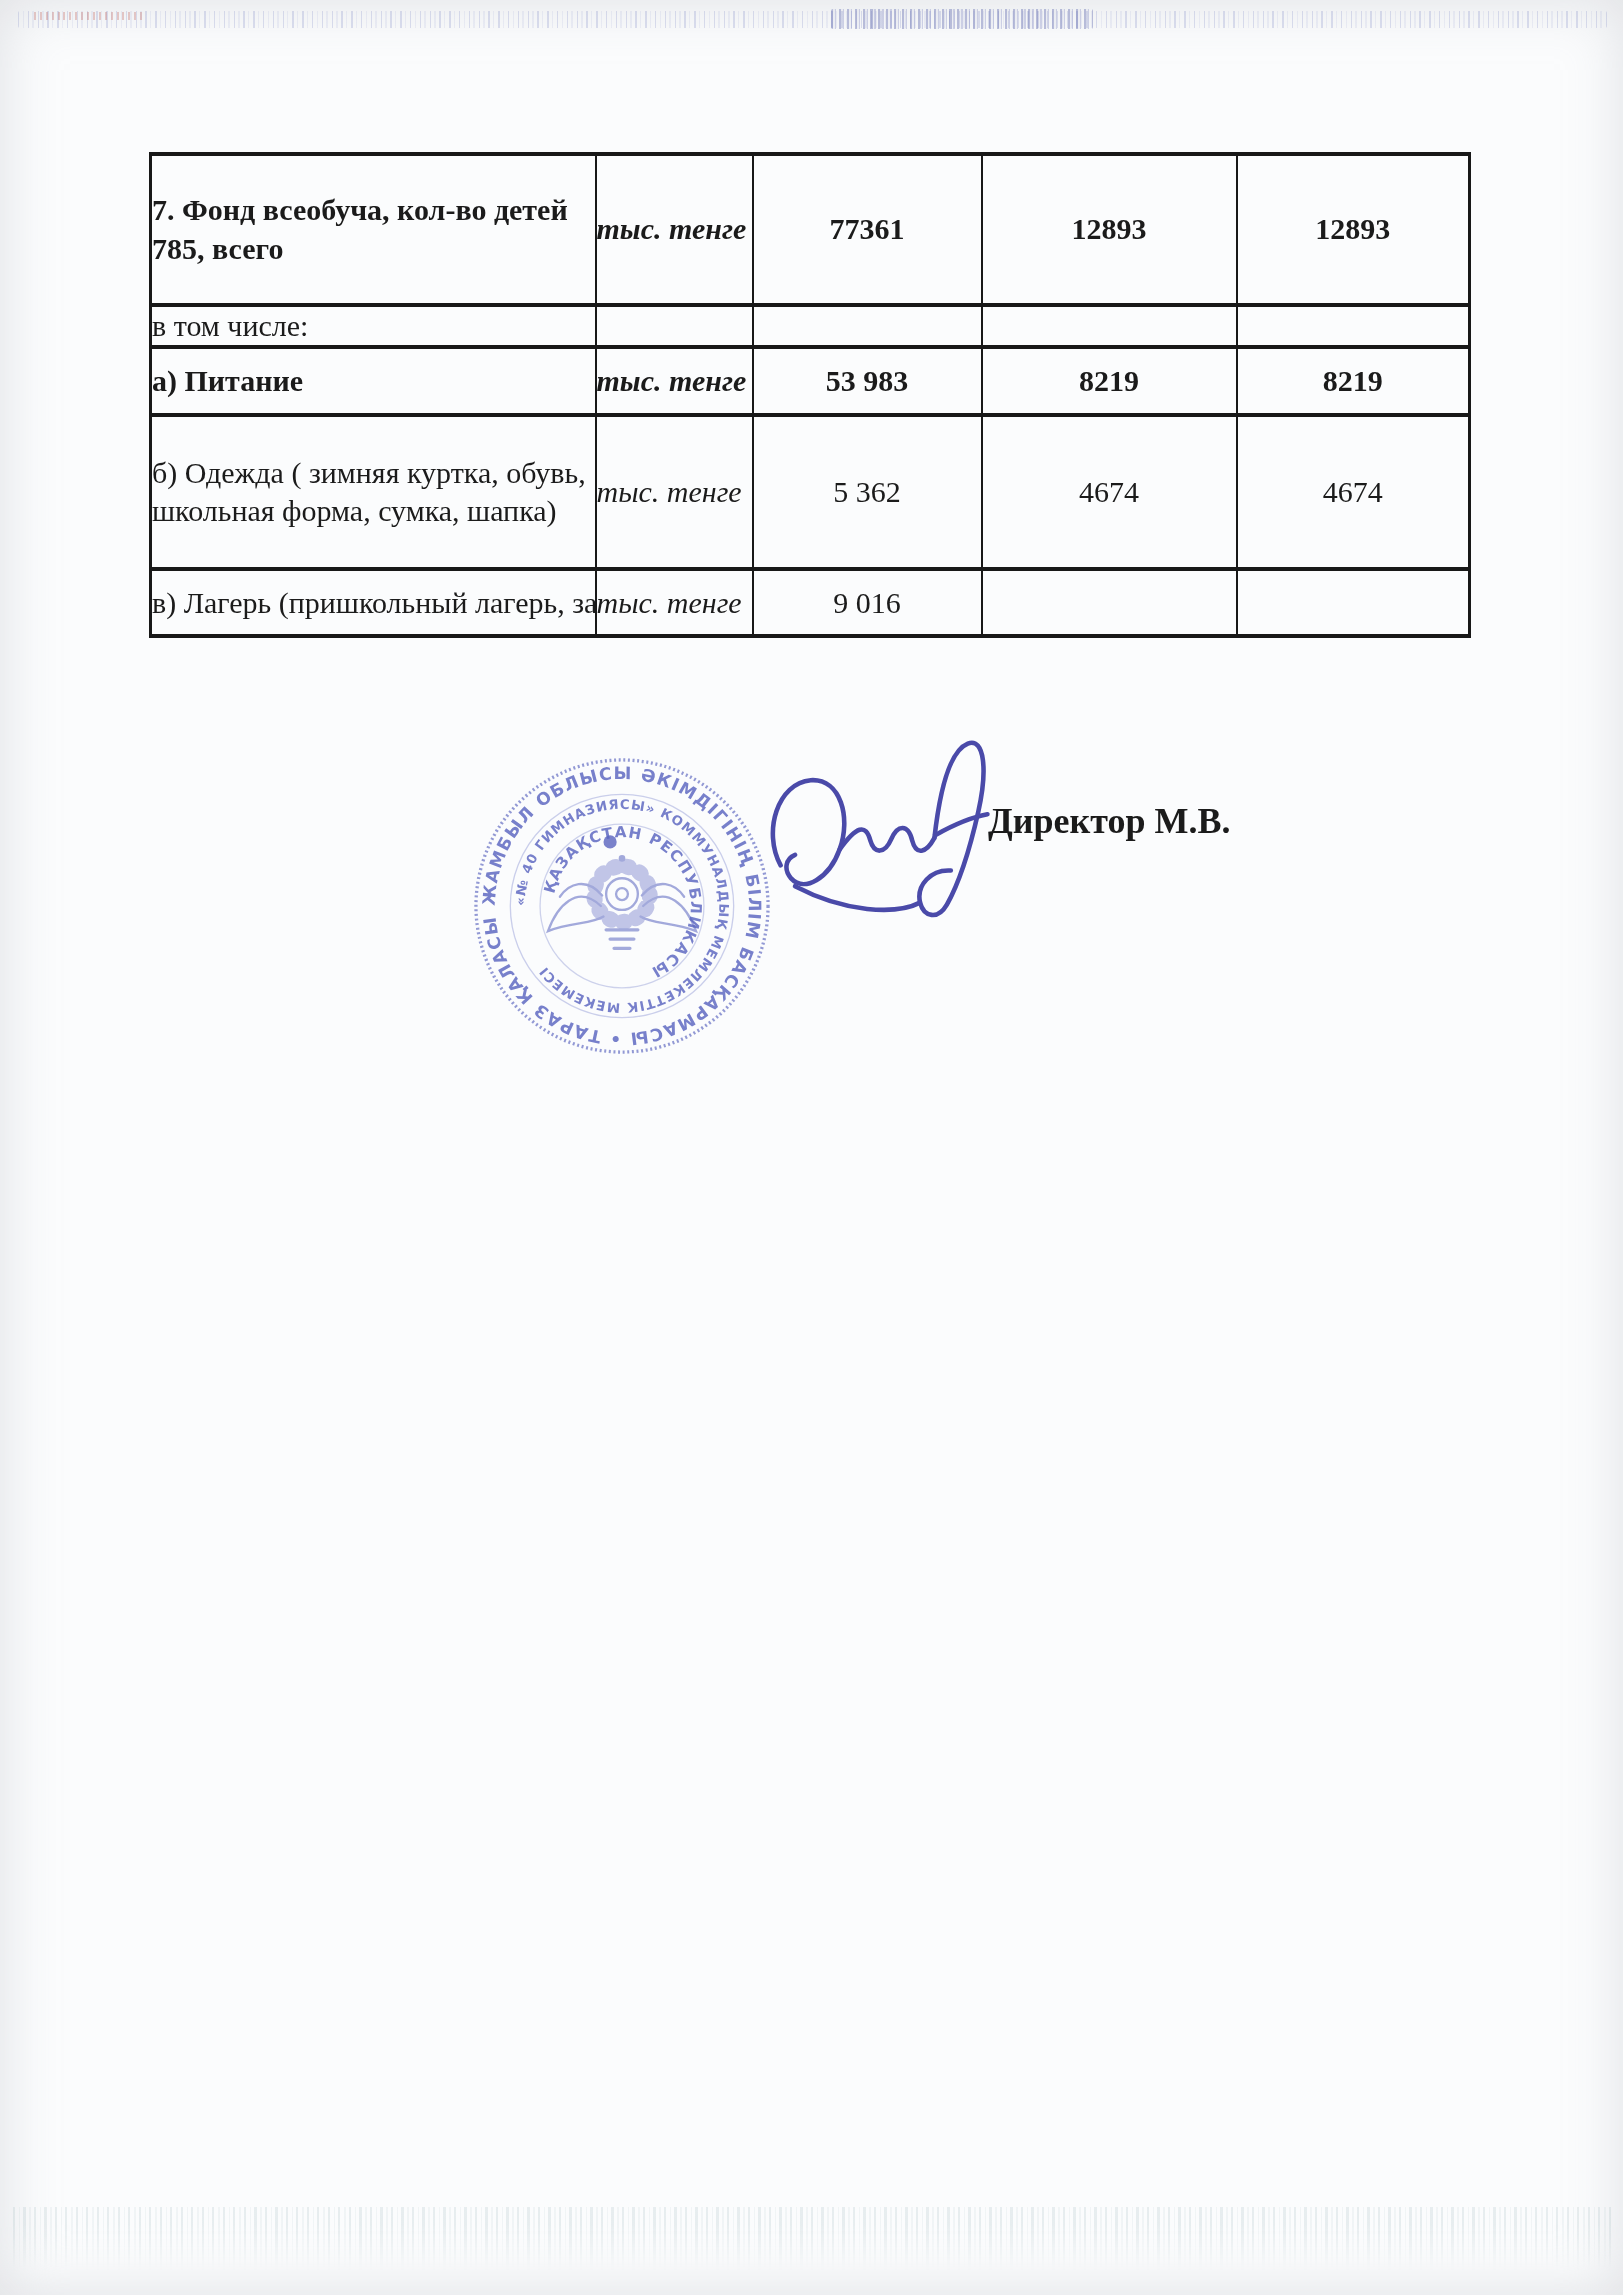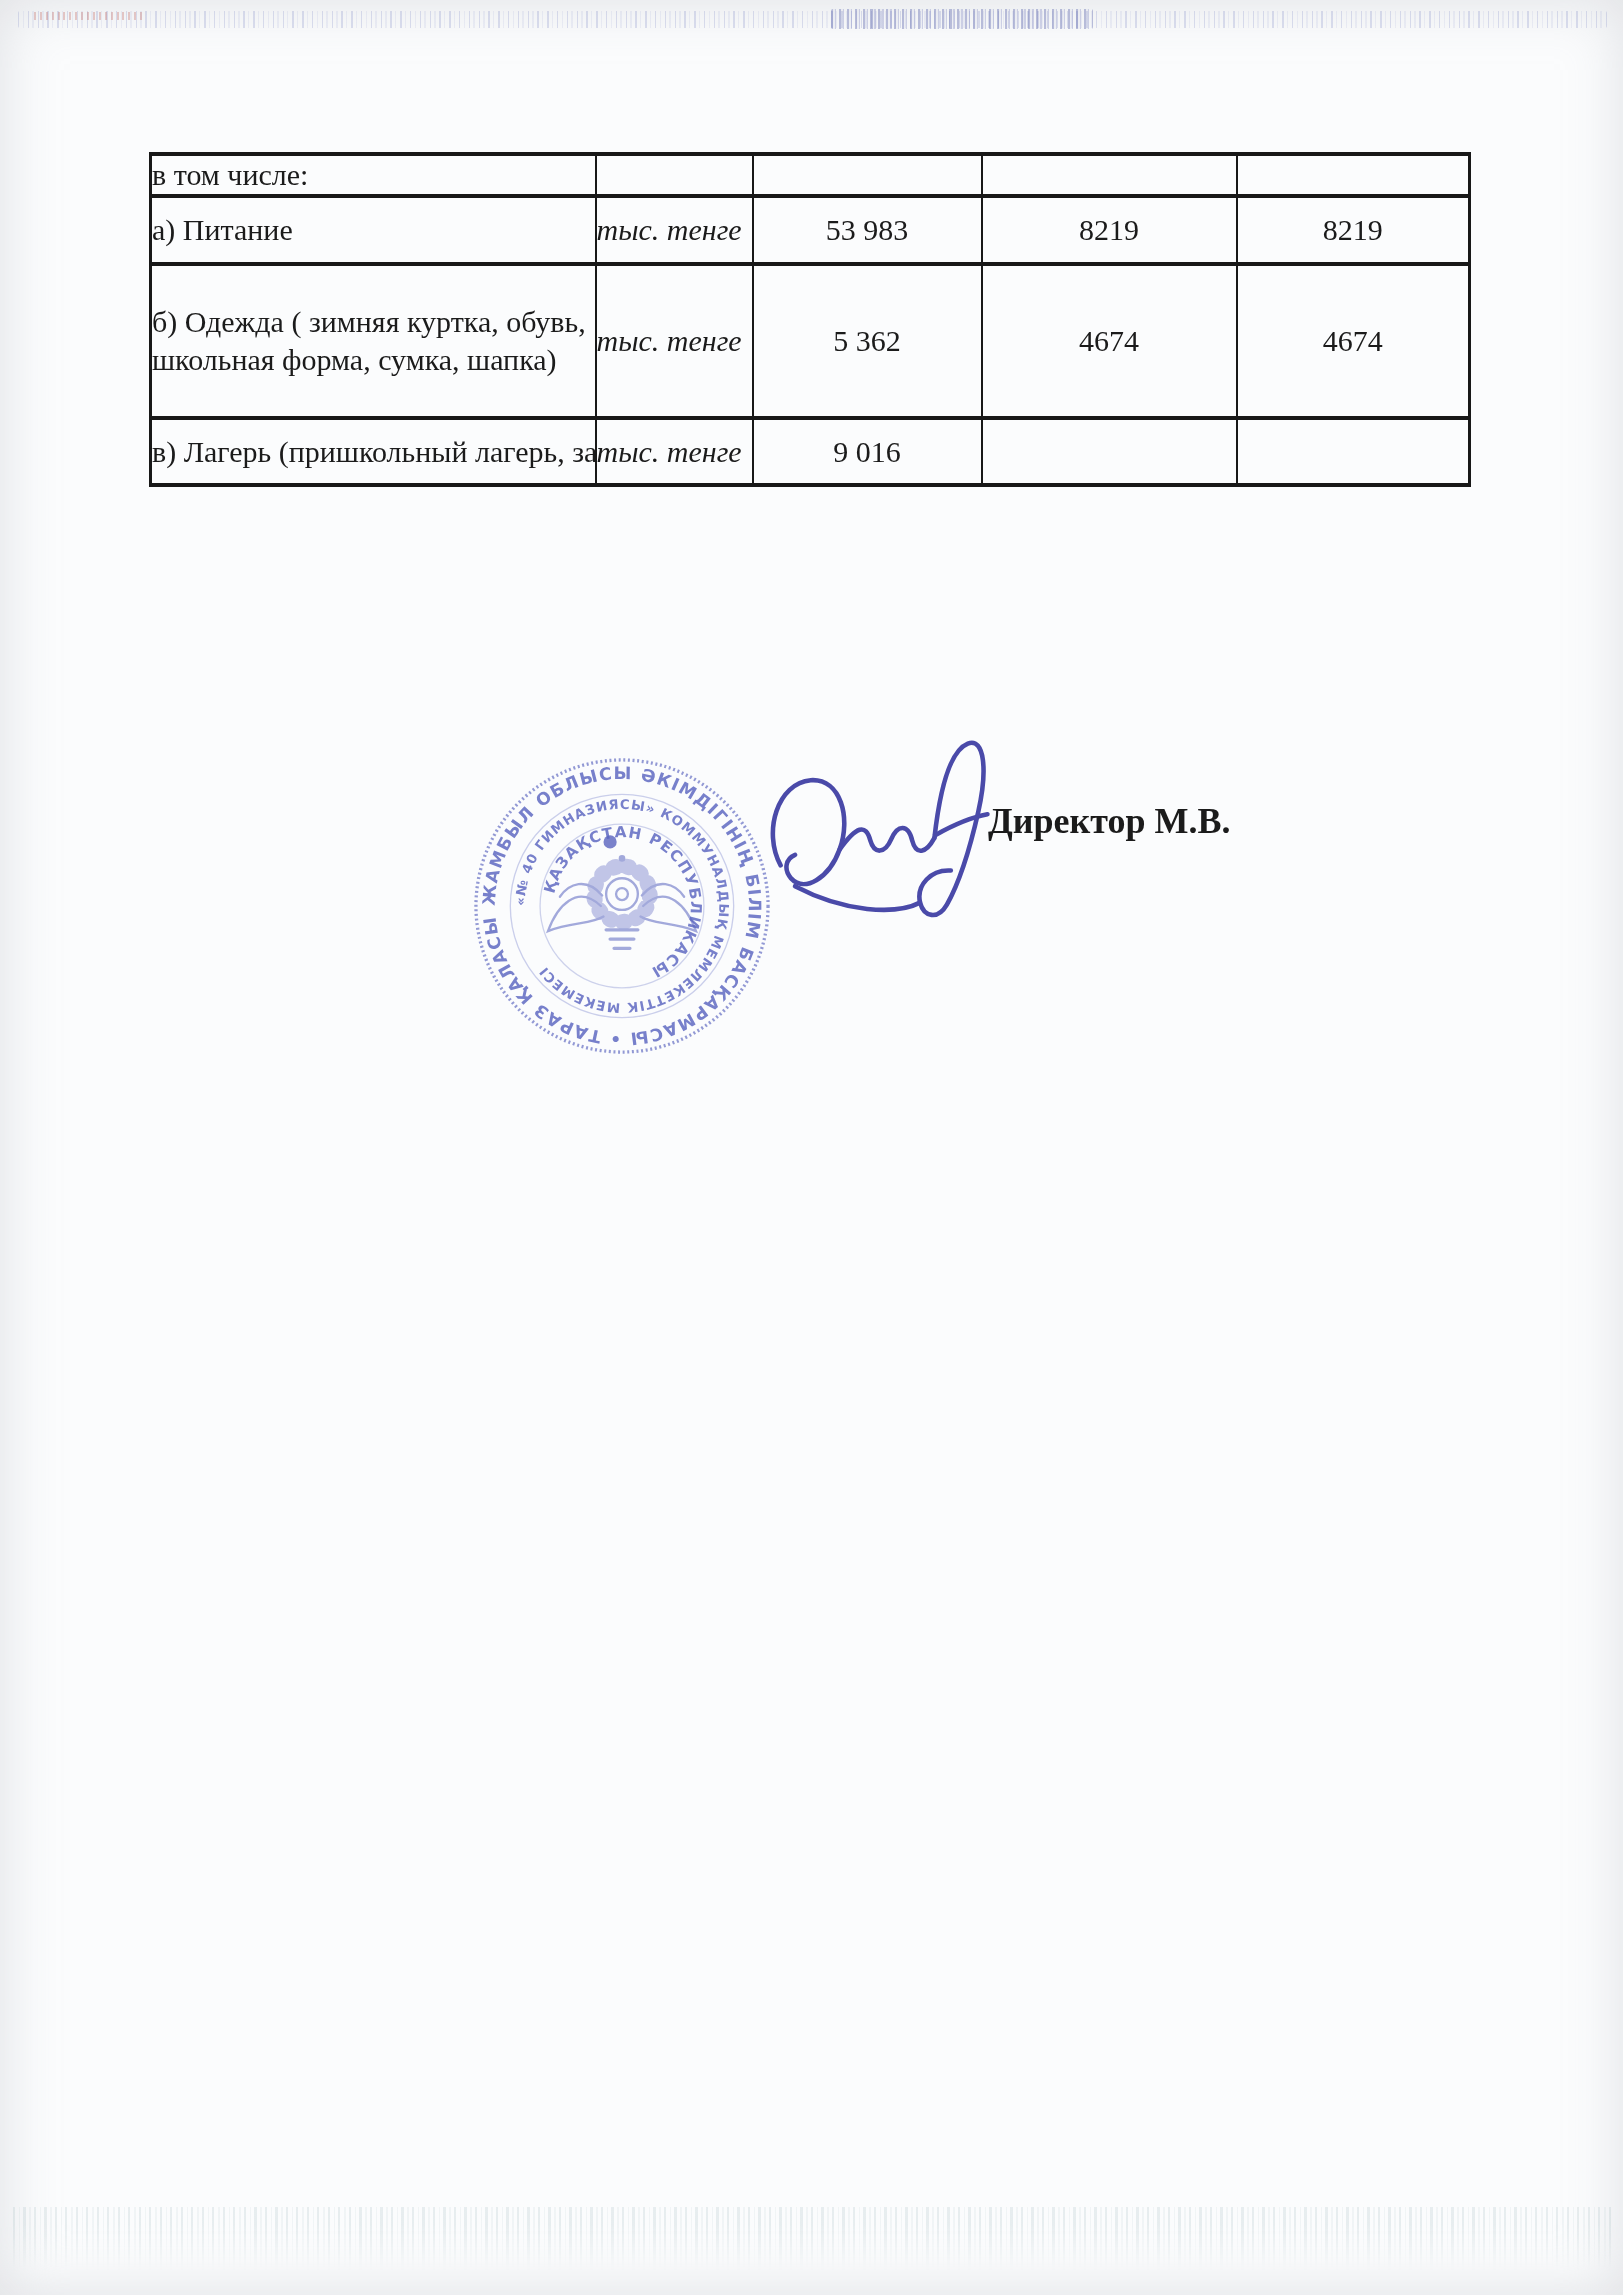--- a/index.html
+++ b/index.html
@@ -60,21 +60,21 @@
     vertical-align:middle;
     padding:0;
     overflow:hidden;
   }
   table.budget-table{border:3.3px solid var(--table_line);}
   td.c-label{padding:3.9px 3.9px 3.9px 9.2px;}
   td.c-unit{padding:3.9px 2.6px 3.9px 6.5px;font-style:italic;}
   td.c-val{text-align:center;}
   tr.r1{height:151px;}  tr.r1 td{font-weight:bold;}
   tr.r2{height:40px;}
-  tr.r3{height:68px;}
+  tr.r3{height:68px;font-weight:bold;}
   tr.r4{height:154px;}
   tr.r5{height:67px;}
   tr.r5 .clip{display:block;white-space:nowrap;overflow:hidden;}
   
   .sign-title,.sign-name{
     position:absolute;top:800px;
     font-weight:bold;font-size:36px;color:var(--ink);
     white-space:nowrap;
   }
   .sign-title{left:275px;}
@@ -104,20 +104,27 @@
 
   <table class="budget-table">
     <colgroup>
       <col style="width:445px">
         <col style="width:157px">
         <col style="width:229px">
       <col style="width:255px">
         <col style="width:233px">
     </colgroup>
     <tbody>
+      <tr class="r1">
+        <td class="c-label"><span>7. Фонд всеобуча, кол-во детей 785, всего</span></td>
+        <td class="c-unit">тыс. тенге</td>
+        <td class="c-val">77361</td>
+        <td class="c-val">12893</td>
+        <td class="c-val">12893</td>
+      </tr>
       <tr class="r2">
         <td class="c-label"><span>в том числе:</span></td>
         <td class="c-unit"></td>
         <td class="c-val"></td>
         <td class="c-val"></td>
         <td class="c-val"></td>
       </tr>
       <tr class="r3">
         <td class="c-label"><span>а) Питание</span></td>
         <td class="c-unit">тыс. тенге</td>

